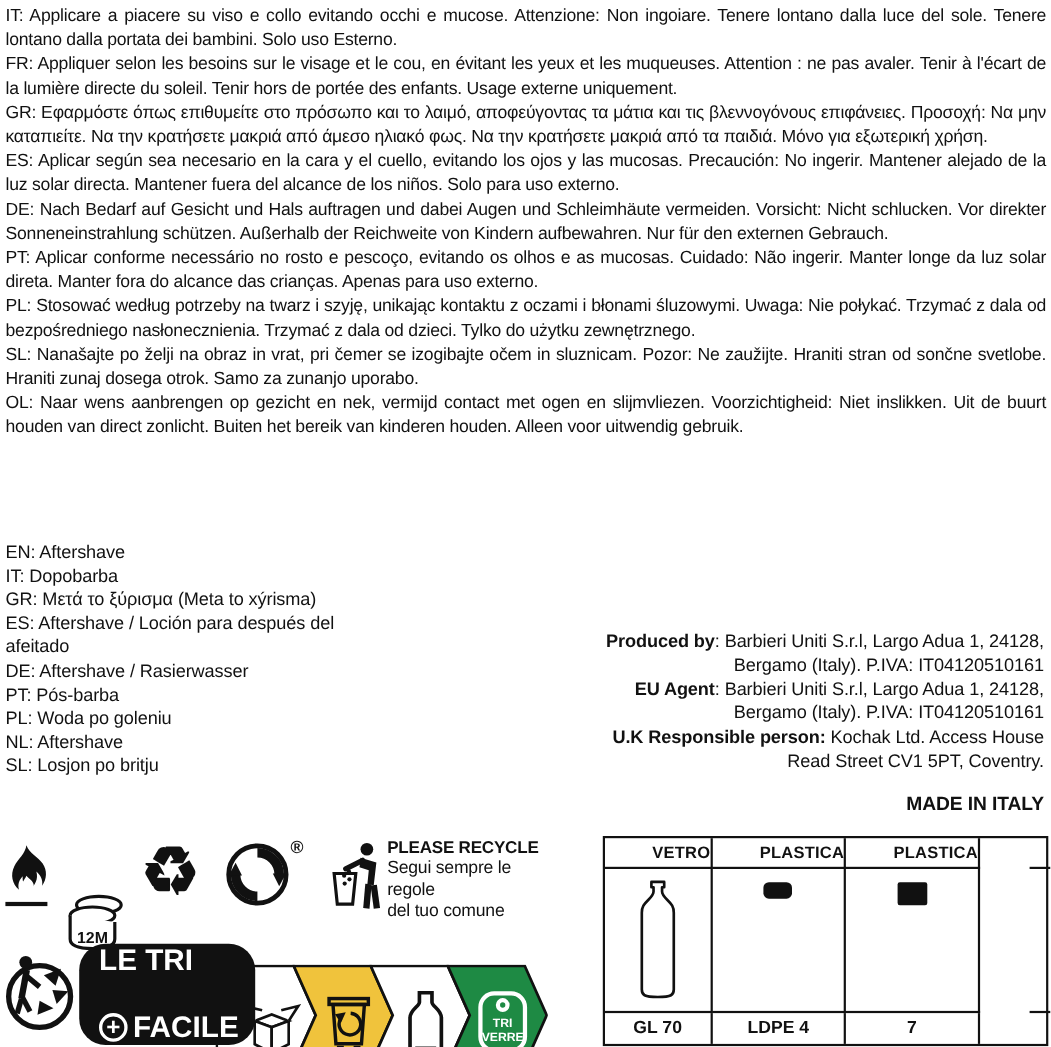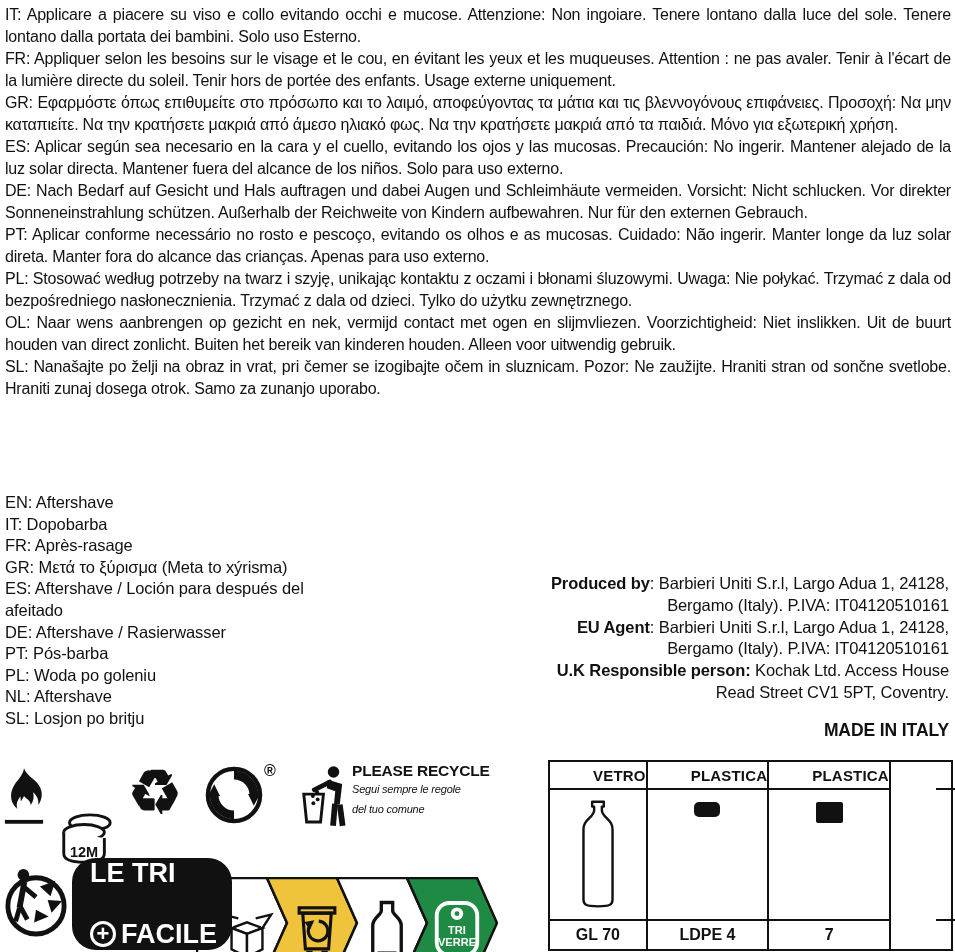--- a/index.html
+++ b/index.html
@@ -26,21 +26,21 @@
     font-size:16.5px; line-height:21.8px; text-align:right; letter-spacing:-0.1px;
   }
   .producer .b { font-weight:bold; }
   .made-in { font-weight:bold; margin-top:16px; font-size:17.5px; }
   
   .sym { position:absolute; }
   .mobius { font-size:60px; line-height:58px; font-weight:bold; color:#111; }
   .reg-mark { font-size:16px; font-weight:bold; }
   .recycle-note { position:absolute; left:352px; top:762px; width:150px; }
   .recycle-note .t { font-weight:bold; font-size:15.5px; letter-spacing:-0.2px; }
-  .recycle-note .l { font-size:11px; line-height:19.5px; letter-spacing:-0.2px;font-style:italic; }
+  .recycle-note .l { font-size:16px; line-height:19.5px; letter-spacing:-0.2px; }
   
   .badge {
     position:absolute; left:72px; top:858px; width:160px; height:92px;
     background:#111; border-radius:24px; z-index:5;
     display:flex; flex-direction:column; justify-content:space-between; padding-left:18px;
     color:#fff; font-weight:bold;
   }
   .badge .row1 { font-size:27px; letter-spacing:0; line-height:30px; }
   .badge .row2 { display:flex; align-items:center; gap:5px; font-size:27px; line-height:32px; }
   .plus-circle {
@@ -74,28 +74,27 @@
 <div class="page">
 
   <div class="warnings">
     <p>IT: Applicare a piacere su viso e collo evitando occhi e mucose. Attenzione: Non ingoiare. Tenere lontano dalla luce del sole. Tenere lontano dalla portata dei bambini. Solo uso Esterno.</p>
     <p>FR: Appliquer selon les besoins sur le visage et le cou, en évitant les yeux et les muqueuses. Attention : ne pas avaler. Tenir à l'écart de la lumière directe du soleil. Tenir hors de portée des enfants. Usage externe uniquement.</p>
     <p>GR: Εφαρμόστε όπως επιθυμείτε στο πρόσωπο και το λαιμό, αποφεύγοντας τα μάτια και τις βλεννογόνους επιφάνειες. Προσοχή: Να μην καταπιείτε. Να την κρατήσετε μακριά από άμεσο ηλιακό φως. Να την κρατήσετε μακριά από τα παιδιά. Μόνο για εξωτερική χρήση.</p>
     <p>ES: Aplicar según sea necesario en la cara y el cuello, evitando los ojos y las mucosas. Precaución: No ingerir. Mantener alejado de la luz solar directa. Mantener fuera del alcance de los niños. Solo para uso externo.</p>
     <p>DE: Nach Bedarf auf Gesicht und Hals auftragen und dabei Augen und Schleimhäute vermeiden. Vorsicht: Nicht schlucken. Vor direkter Sonneneinstrahlung schützen. Außerhalb der Reichweite von Kindern aufbewahren. Nur für den externen Gebrauch.</p>
     <p>PT: Aplicar conforme necessário no rosto e pescoço, evitando os olhos e as mucosas. Cuidado: Não ingerir. Manter longe da luz solar direta. Manter fora do alcance das crianças. Apenas para uso externo.</p>
     <p>PL: Stosować według potrzeby na twarz i szyję, unikając kontaktu z oczami i błonami śluzowymi. Uwaga: Nie połykać. Trzymać z dala od bezpośredniego nasłonecznienia. Trzymać z dala od dzieci. Tylko do użytku zewnętrznego.</p>
+    <p>SL: Nanašajte po želji na obraz in vrat, pri čemer se izogibajte očem in sluznicam. Pozor: Ne zaužijte. Hraniti stran od sončne svetlobe. Hraniti zunaj dosega otrok. Samo za zunanjo uporabo.</p>
     <p>OL: Naar wens aanbrengen op gezicht en nek, vermijd contact met ogen en slijmvliezen. Voorzichtigheid: Niet inslikken. Uit de buurt houden van direct zonlicht. Buiten het bereik van kinderen houden. Alleen voor uitwendig gebruik.</p>
-    <p>SL: Nanašajte po želji na obraz in vrat, pri čemer se izogibajte očem in sluznicam. Pozor: Ne zaužijte. Hraniti stran od sončne svetlobe. Hraniti zunaj dosega otrok. Samo za zunanjo uporabo.</p>
   </div>
 
   <div class="product-names">
     <div>EN: Aftershave</div>
     <div>IT: Dopobarba</div>
-    <div>FR: Après-rasage</div>
     <div>GR: Μετά το ξύρισμα (Meta to xýrisma)</div>
     <div>ES: Aftershave / Loción para después del afeitado</div>
     <div>DE: Aftershave / Rasierwasser</div>
     <div>PT: Pós-barba</div>
     <div>PL: Woda po goleniu</div>
     <div>NL: Aftershave</div>
     <div>SL: Losjon po britju</div>
   </div>
 
   <div class="producer">

